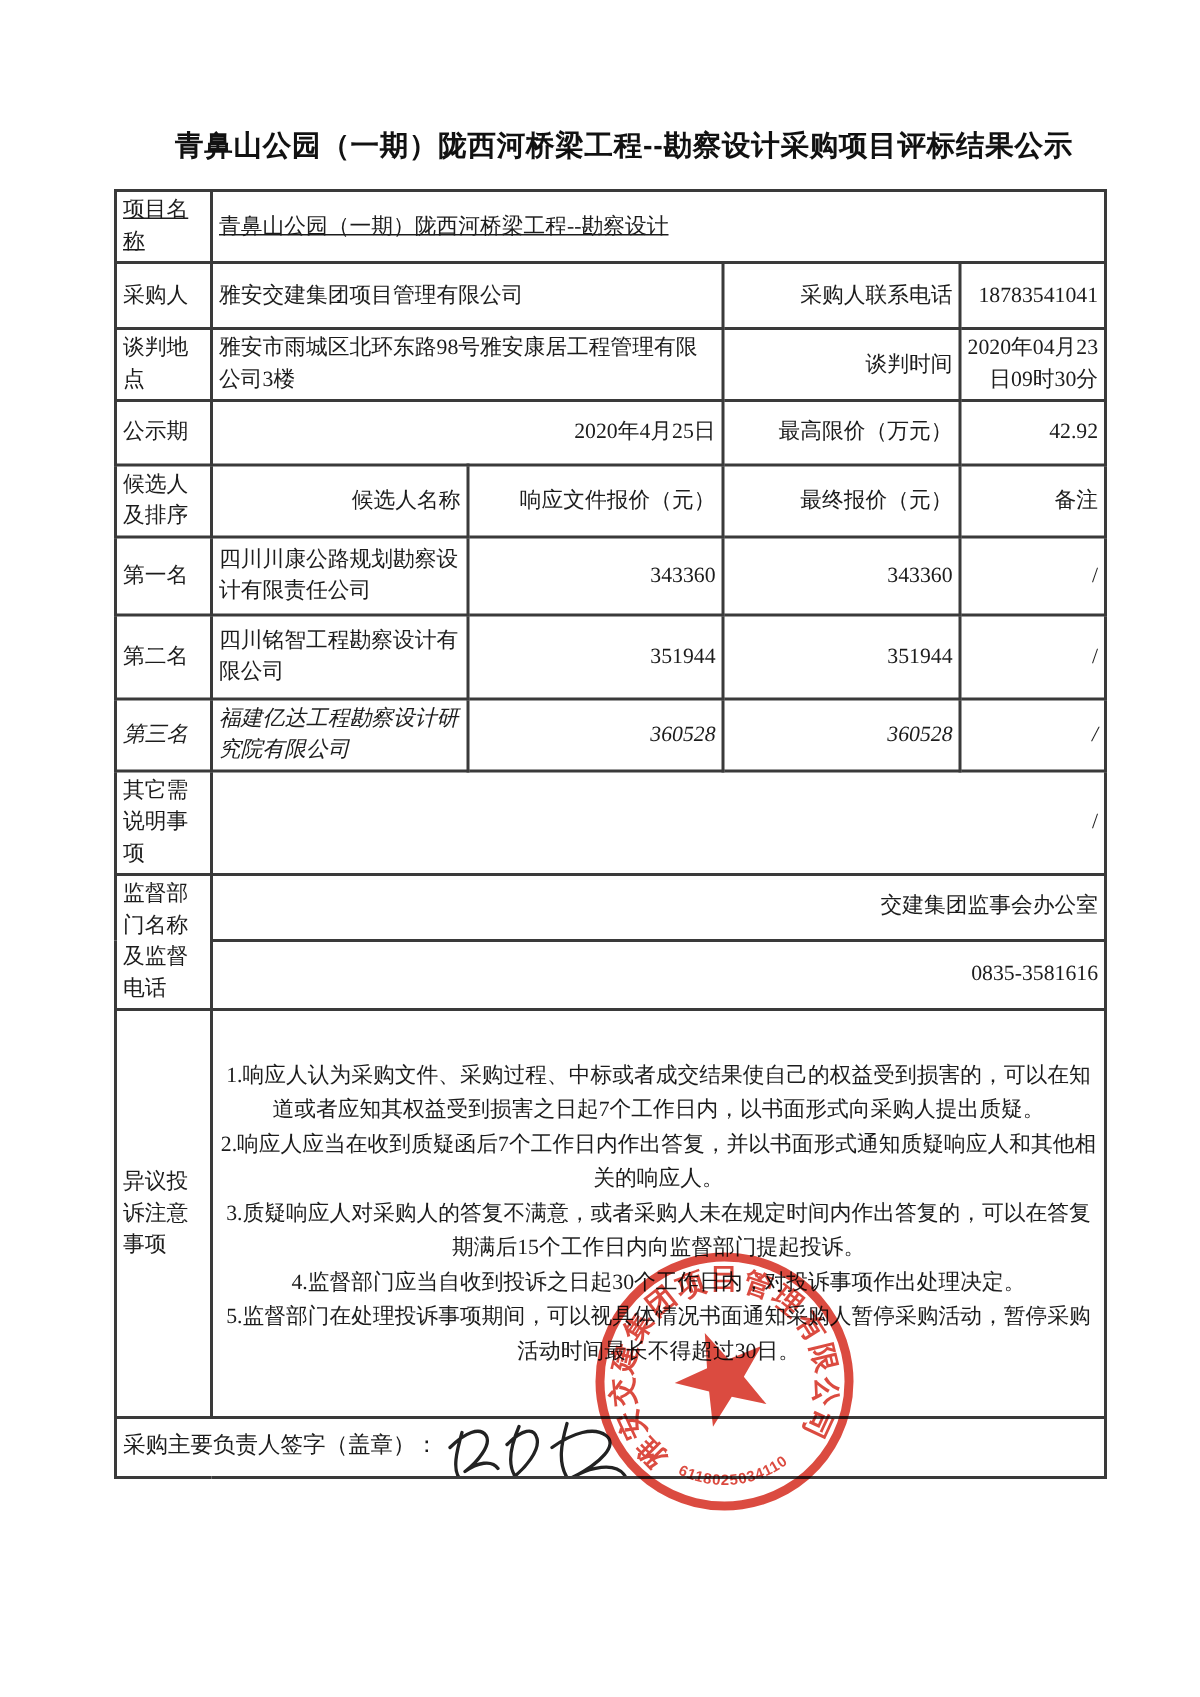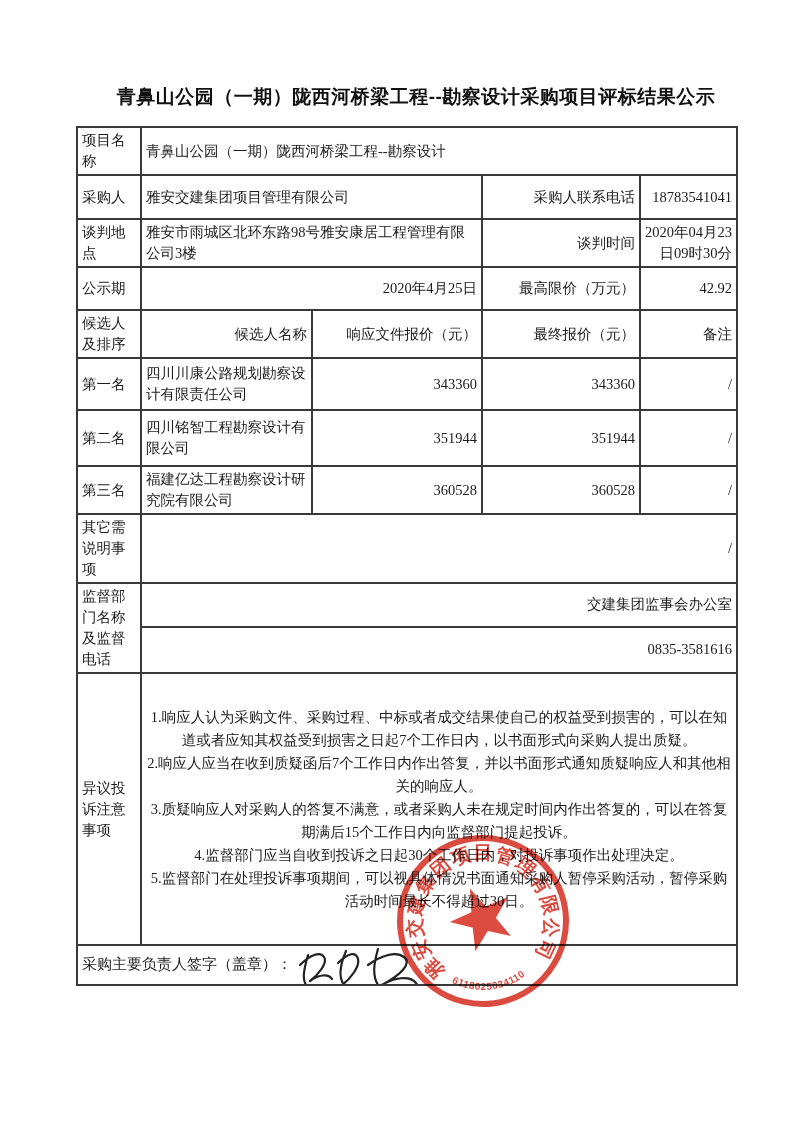--- a/index.html
+++ b/index.html
@@ -19,23 +19,23 @@
     border-collapse:collapse;table-layout:fixed;
     font-size:14.5px;color:#1c1c1c;
   }
   table.result td{
     border:2px solid #3a3a3a;padding:2px 4px;vertical-align:middle;
     overflow:hidden;line-height:1.45;
   }
   td.lbl{text-align:left;padding-left:5px;padding-right:2px;}
   td.left{text-align:left;padding-left:8px;}
   td.center{text-align:right;}
-  tr.r1{height:42px;} tr.r2{height:44px;} tr.r3{height:48px;}
+  tr.r1{height:42px;text-decoration:underline;} tr.r2{height:44px;} tr.r3{height:48px;}
   tr.r4{height:43px;} tr.r5{height:36px;padding-left:24px;} tr.r6{height:52px;}
-  tr.r7{height:56px;} tr.r8{height:47px;} tr.r9{height:43px;}
+  tr.r7{height:56px;} tr.r8{height:47px;font-style:italic;} tr.r9{height:43px;}
   tr.r10{height:39px;} tr.r11{height:42px;} tr.r12{height:272px;}
   tr.r13{height:40px;}
   td.objection-cell{padding:10px 8px 10px 10px;}
   .objection-item{text-align:center;line-height:23px;font-size:14.5px;}
   td.sig-cell{padding-left:6px;white-space:nowrap;}
   .sig-label{font-size:15px;vertical-align:middle;}
   .sig-svg{vertical-align:middle;margin-left:2px;margin-top:-14px;margin-bottom:-18px;}
   .stamp-wrap{
     position:absolute;left:393px;top:831px;width:180px;height:180px;
     mix-blend-mode:multiply;pointer-events:none;

